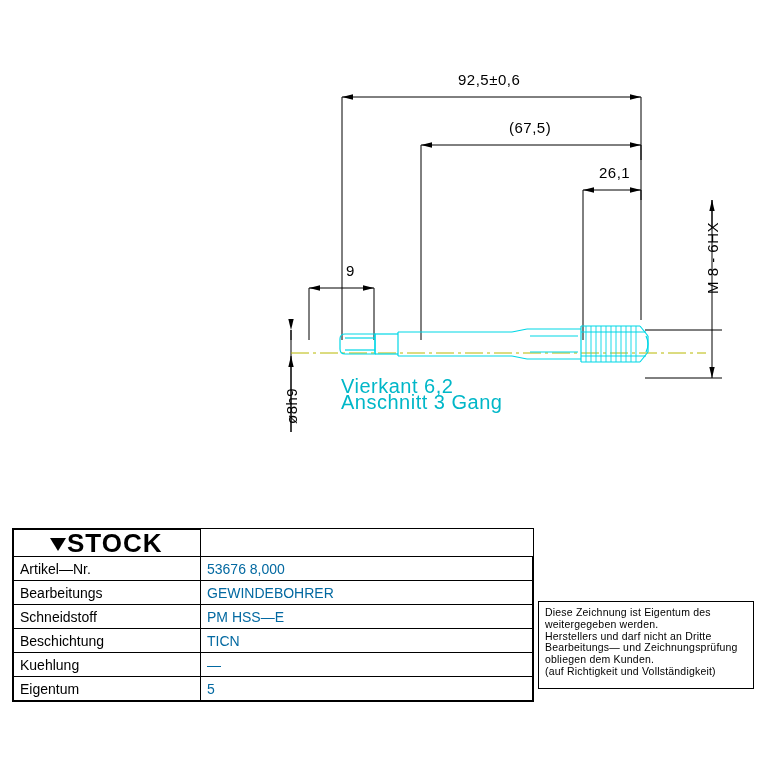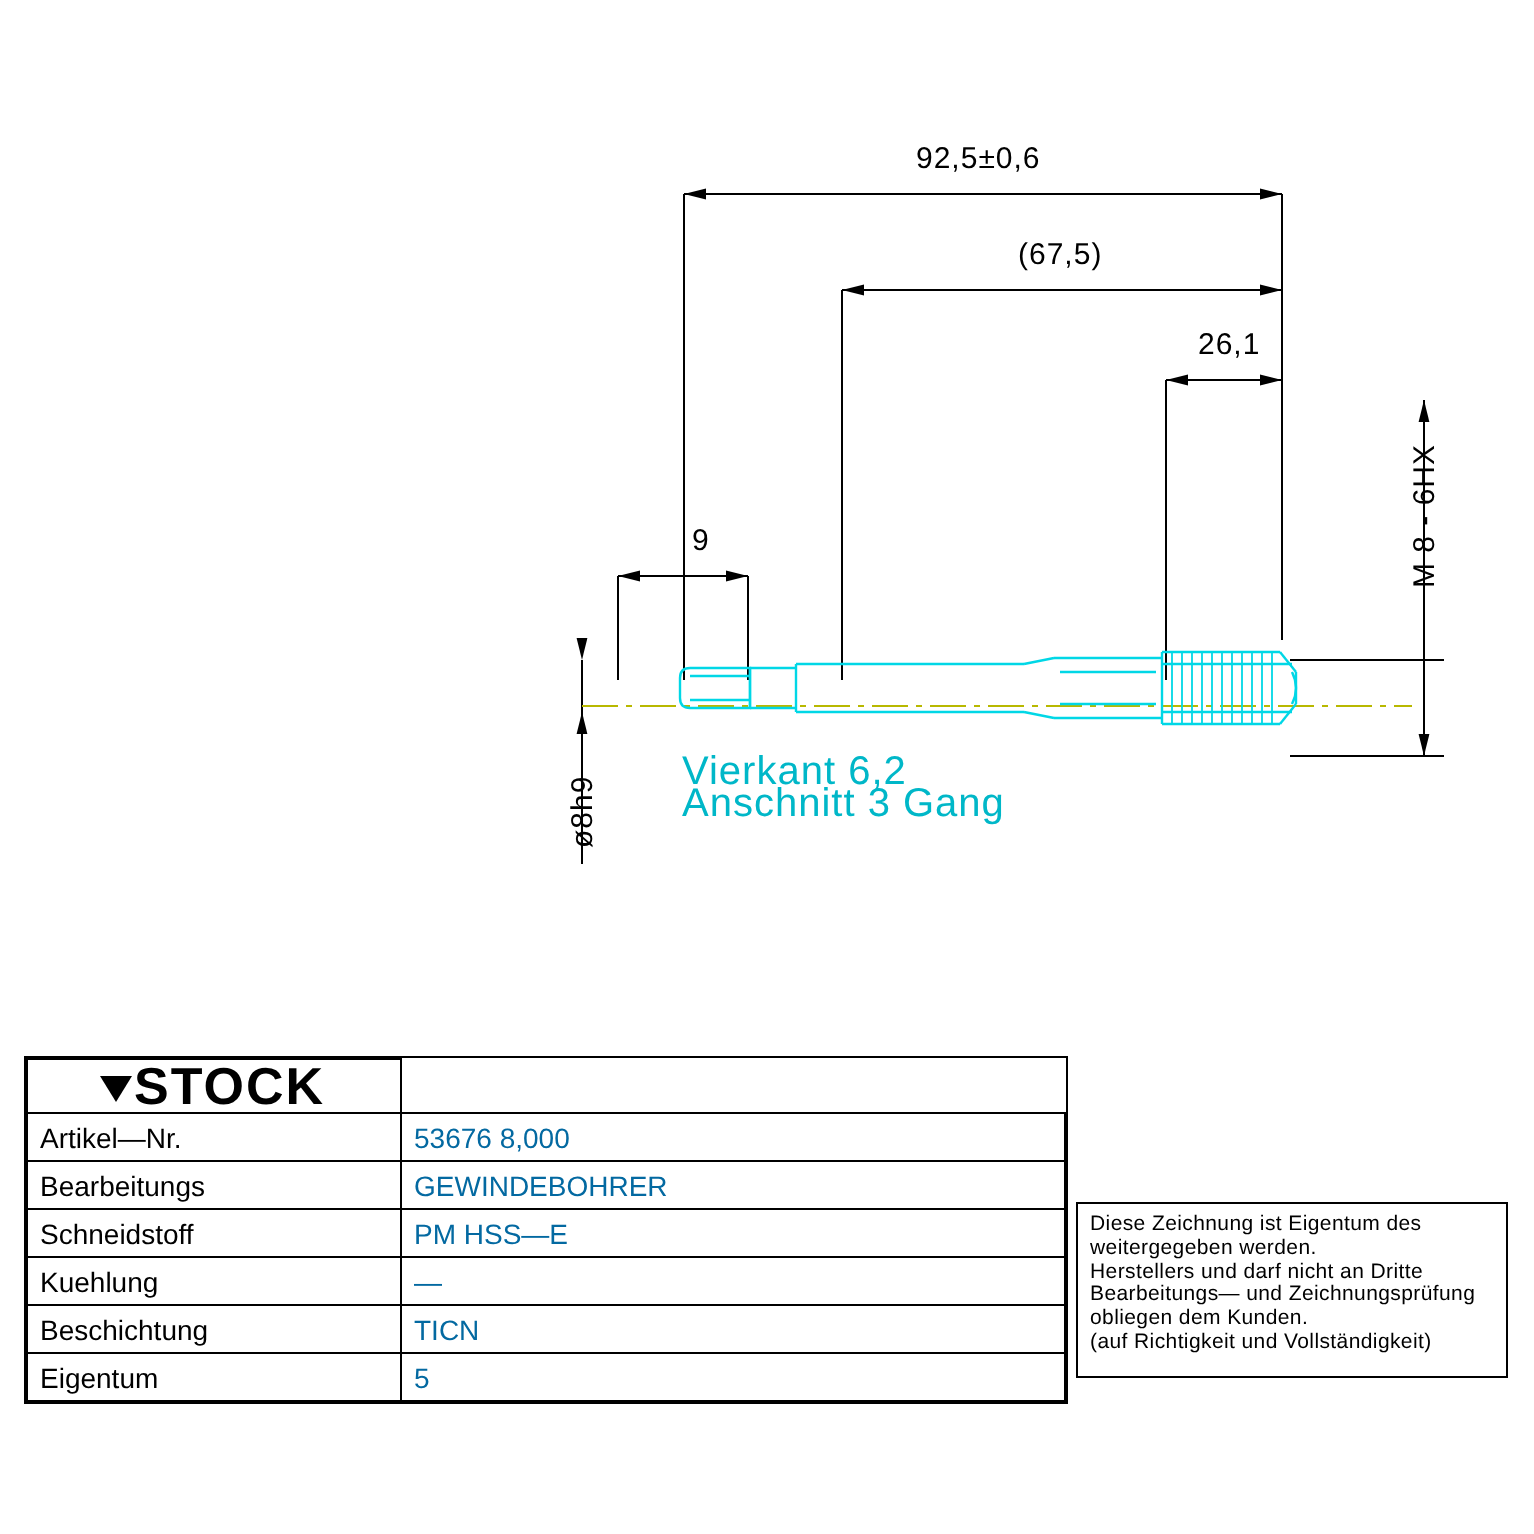--- a/index.html
+++ b/index.html
@@ -273,26 +273,26 @@
       </tr>
       <tr>
         <td class="k">Bearbeitungs</td>
         <td class="v">GEWINDEBOHRER</td>
       </tr>
       <tr>
         <td class="k">Schneidstoff</td>
         <td class="v">PM  HSS—E</td>
       </tr>
       <tr>
+        <td class="k">Beschichtung</td>
+        <td class="v">TICN</td>
+      </tr>
+      <tr>
         <td class="k">Kuehlung</td>
         <td class="v">—</td>
-      </tr>
-      <tr>
-        <td class="k">Beschichtung</td>
-        <td class="v">TICN</td>
       </tr>
       <tr>
         <td class="k">Eigentum</td>
         <td class="v">5</td>
       </tr>
     </tbody>
       </table>
   </div>
 
   <div id="notebox">

